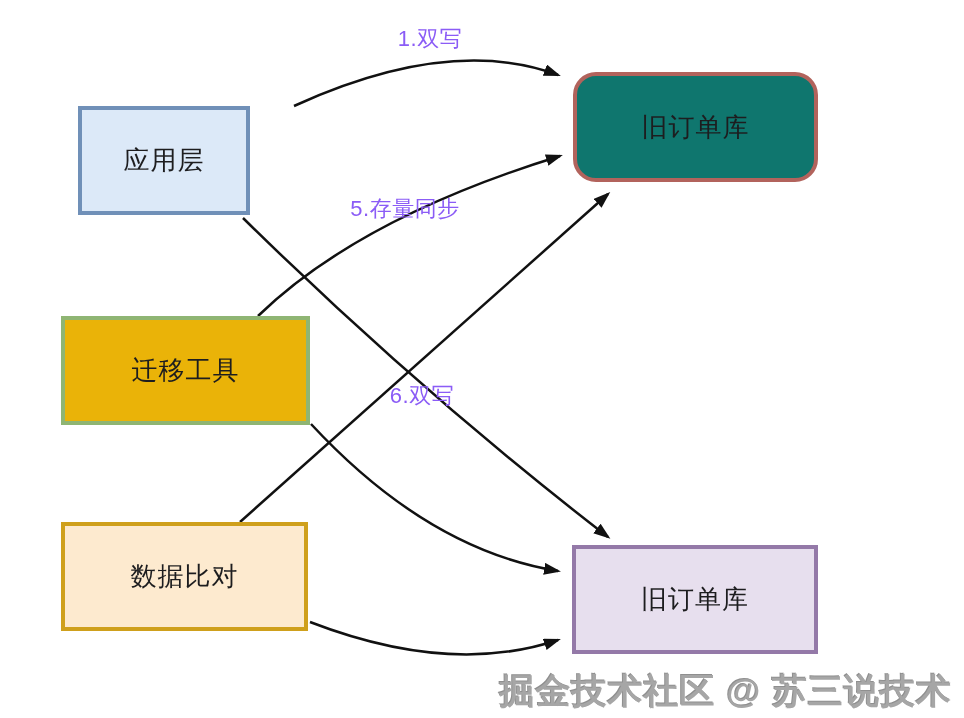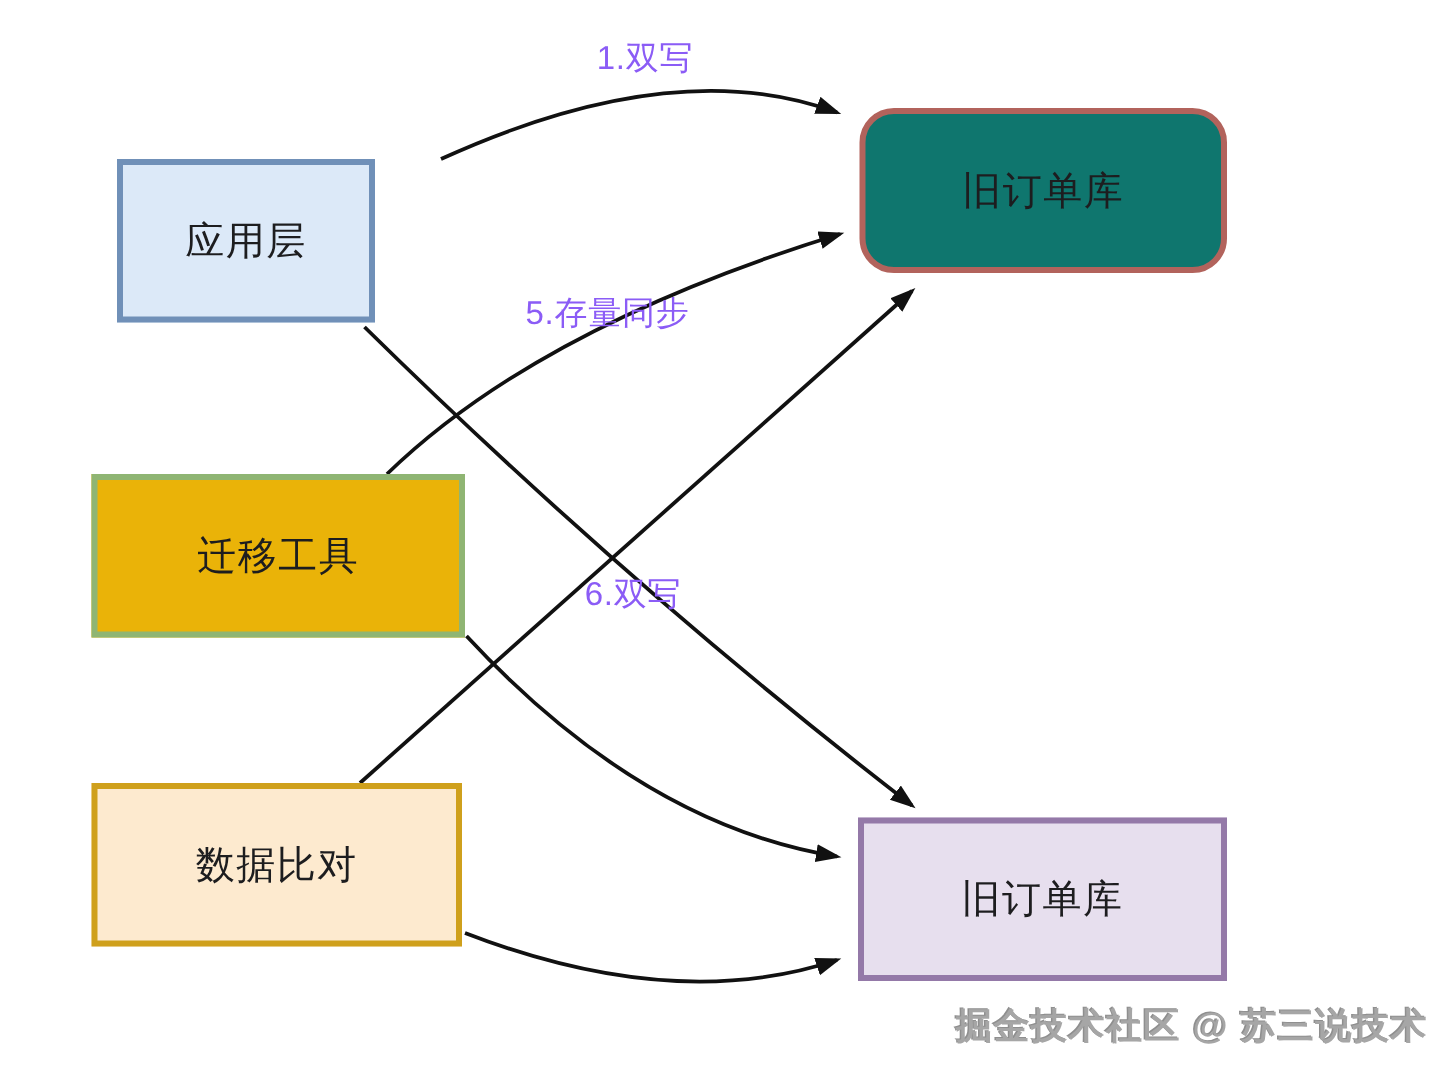--- a/index.html
+++ b/index.html
@@ -41,21 +41,21 @@
     letter-spacing: 0.5px;
   }
   .el-1 { left: 430px; top: 39px;  }
   .el-3 { left: 405px; top: 209px; }
   .el-4 { left: 426px; top: 346px; }
   .el-2 { left: 422px; top: 396px; }
   .watermark {
     position: absolute;
     right: 12px;
     top: 668px;
-    font-size: 24px;
+    font-size: 35px;
     font-weight: bold;
     letter-spacing: 1px;
     color: #a6a6a6;
     text-shadow: -1px -1px 0 #8f8f8f, 1px 1px 0 #ffffff, 2px 2px 1px #ffffff;
     white-space: nowrap;
   }
 </style>
 </head>
 <body>
 

